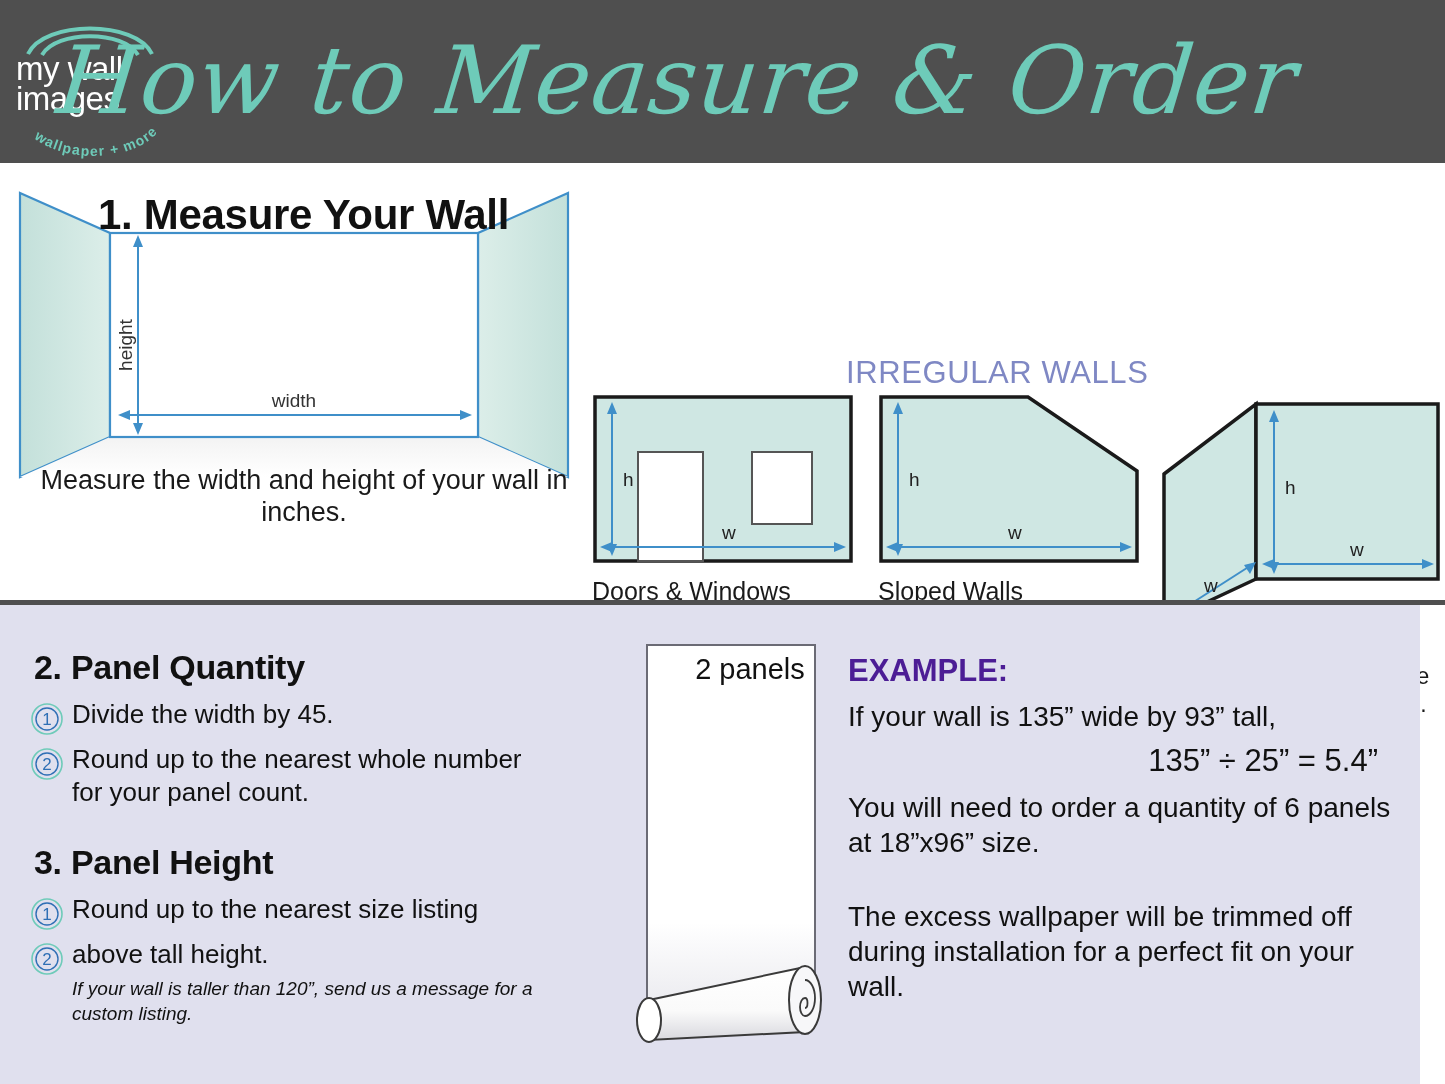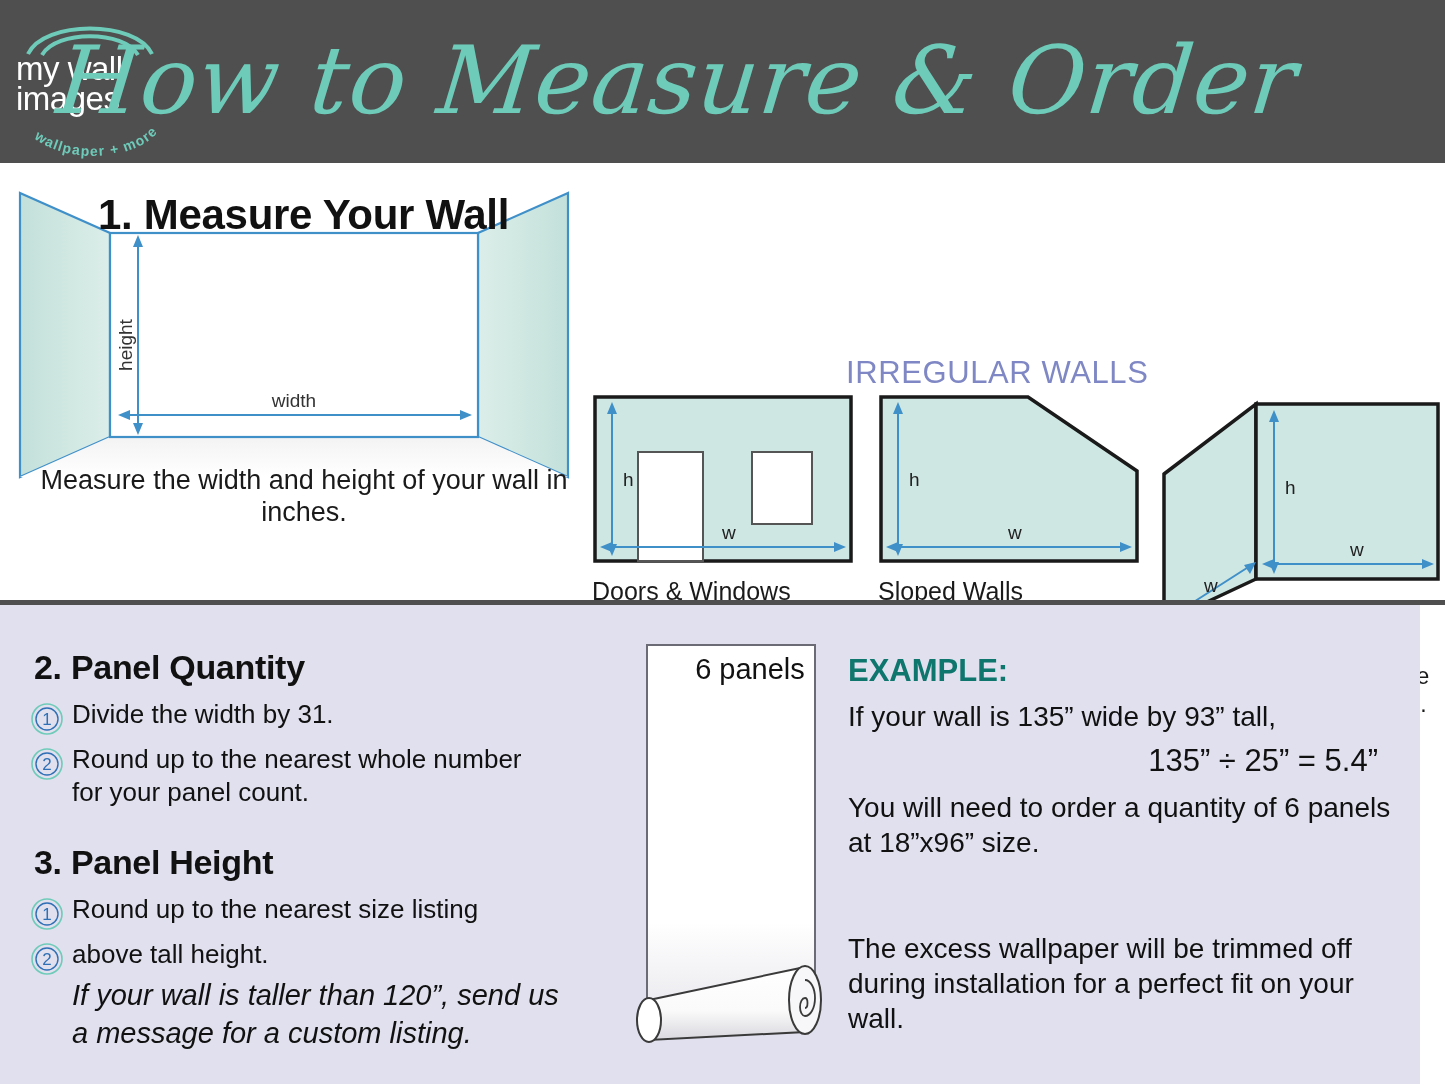--- a/index.html
+++ b/index.html
@@ -113,49 +113,49 @@
   .bullet-row { position: absolute; display: flex; align-items: flex-start; }
   .bullet-ico { width: 38px; flex: 0 0 38px; margin-top: 2px; }
   .bullet-text { font-size: 26px; line-height: 1.28; color: #111; margin-left: 6px; }
   .b21 { left: 28px; top: 93px; width: 520px; }
   .b22 { left: 28px; top: 138px; width: 520px; }
   .b31 { left: 28px; top: 288px; width: 530px; }
   .b32 { left: 28px; top: 333px; width: 530px; }
   .b32 .bullet-text { visibility: visible; }
   .italic-note {
     position: absolute; left: 72px; top: 372px; width: 500px;
-    font-size: 29px; font-style: italic; line-height: 1.3; color: #111;
+    font-size: 19px; font-style: italic; line-height: 1.3; color: #111;
   }
 
   
   .roll-wrap { position: absolute; left: 633px; top: 35px; }
   .roll-label {
     position: absolute; left: 660px; top: 48px; width: 180px;
     text-align: center; font-size: 29px; color: #111;
   }
 
   
   .ex-title {
     position: absolute; left: 848px; top: 48px;
-    font-size: 31px; font-weight: bold; color: #0f766e;
+    font-size: 31px; font-weight: bold; color: #4c1d95;
   }
   .ex-line1 {
     position: absolute; left: 848px; top: 95px; width: 560px;
     font-size: 28px; color: #111; line-height: 1.2;
   }
   .ex-math {
     position: absolute; left: 848px; top: 138px; width: 530px;
     text-align: right; font-size: 31px; color: #111;
   }
   .ex-line2 {
     position: absolute; left: 848px; top: 185px; width: 560px;
     font-size: 28px; color: #111; line-height: 1.25;
   }
   .ex-line3 {
-    position: absolute; left: 848px; top: 326px; width: 560px;
+    position: absolute; left: 848px; top: 294px; width: 560px;
     font-size: 28px; color: #111; line-height: 1.25;
   }
 </style>
 </head>
 <body>
 
 <div class="header">
 
   <div class="logo-wrap">
     <svg class="logo-arcs" width="132" height="42" viewBox="0 0 132 42">
@@ -284,21 +284,21 @@
 
   <div class="step-head s2">2. Panel Quantity</div>
 
   <div class="bullet-row b21">
     <svg class="bullet-ico" width="38" height="38" viewBox="0 0 38 38">
       <path d="M4 19 A 15 15 0 0 1 34 19" fill="none" stroke="#6ecbb9" stroke-width="1.6"></path>
       <path d="M34 19 A 15 15 0 0 1 4 19" fill="none" stroke="#6ecbb9" stroke-width="1.6"></path>
       <circle cx="19" cy="19" r="11" fill="none" stroke="#2f6fb5" stroke-width="1.4"></circle>
       <text x="19" y="25" text-anchor="middle" font-family="Liberation Sans, sans-serif" font-size="17" fill="#2f6fb5">1</text>
     </svg>
-    <div class="bullet-text">Divide the width by 31.</div>
+    <div class="bullet-text">Divide the width by 45.</div>
   </div>
 
   <div class="bullet-row b22">
     <svg class="bullet-ico" width="38" height="38" viewBox="0 0 38 38">
       <path d="M4 19 A 15 15 0 0 1 34 19" fill="none" stroke="#6ecbb9" stroke-width="1.6"></path>
       <path d="M34 19 A 15 15 0 0 1 4 19" fill="none" stroke="#6ecbb9" stroke-width="1.6"></path>
       <circle cx="19" cy="19" r="11" fill="none" stroke="#2f6fb5" stroke-width="1.4"></circle>
       <text x="19" y="25" text-anchor="middle" font-family="Liberation Sans, sans-serif" font-size="17" fill="#2f6fb5">2</text>
     </svg>
     <div class="bullet-text">Round up to the nearest whole number for your panel count.</div>
@@ -340,20 +340,20 @@
         <stop offset="60%" stop-color="#fafafa"></stop>
         <stop offset="100%" stop-color="#d8d8de"></stop>
       </linearGradient>
     </defs>
     <rect x="14" y="5" width="168" height="370" fill="url(#sheetG)" stroke="#6b6b75" stroke-width="2"></rect>
     <path d="M16 360 L172 327 L172 392 L16 400 Z" fill="url(#curlG)" stroke="#3a3a3a" stroke-width="2"></path>
     <ellipse cx="16" cy="380" rx="12" ry="22" fill="#ffffff" stroke="#3a3a3a" stroke-width="2"></ellipse>
     <ellipse cx="172" cy="360" rx="16" ry="34" fill="#f7f7f9" stroke="#3a3a3a" stroke-width="2"></ellipse>
     <path d="M172 340 a 10 18 0 0 1 0 36 a 5 9 0 0 1 0 -18 a 2.5 5 0 0 1 0 10" fill="none" stroke="#3a3a3a" stroke-width="1.8"></path>
   </svg>
-  <div class="roll-label">6 panels</div>
+  <div class="roll-label">2 panels</div>
 
   <div class="ex-title">EXAMPLE:</div>
   <div class="ex-line1">If your wall is 135” wide by 93” tall,</div>
   <div class="ex-math">135” ÷ 25” = 5.4”</div>
   <div class="ex-line2">You will need to order a quantity of 6 panels at 18”x96” size.</div>
   <div class="ex-line3">The excess wallpaper will be trimmed off during installation for a perfect fit on your wall.</div>
 </div>
 
 </body></html>

